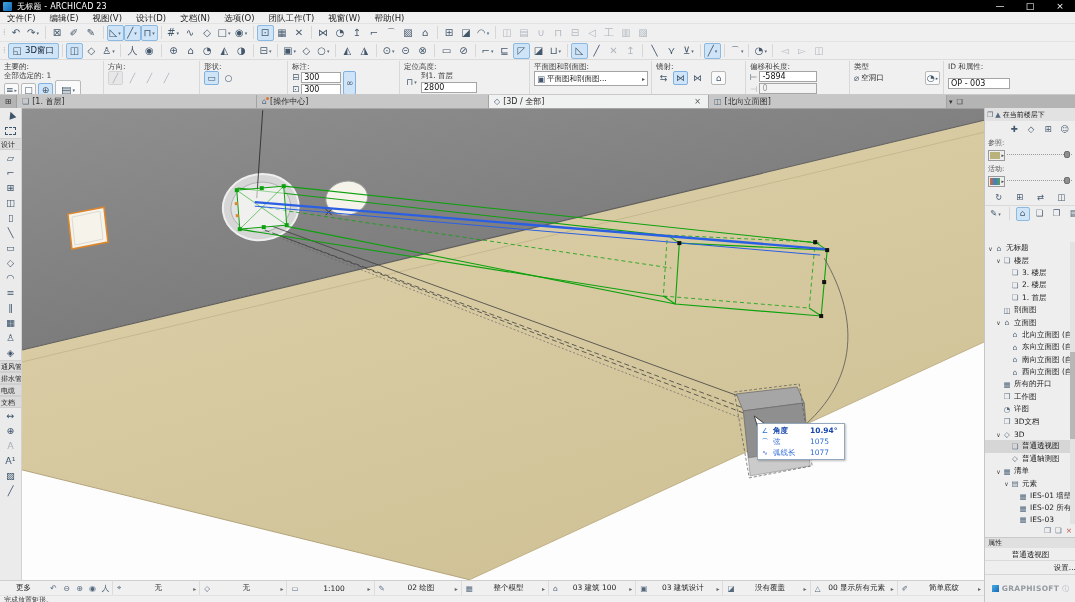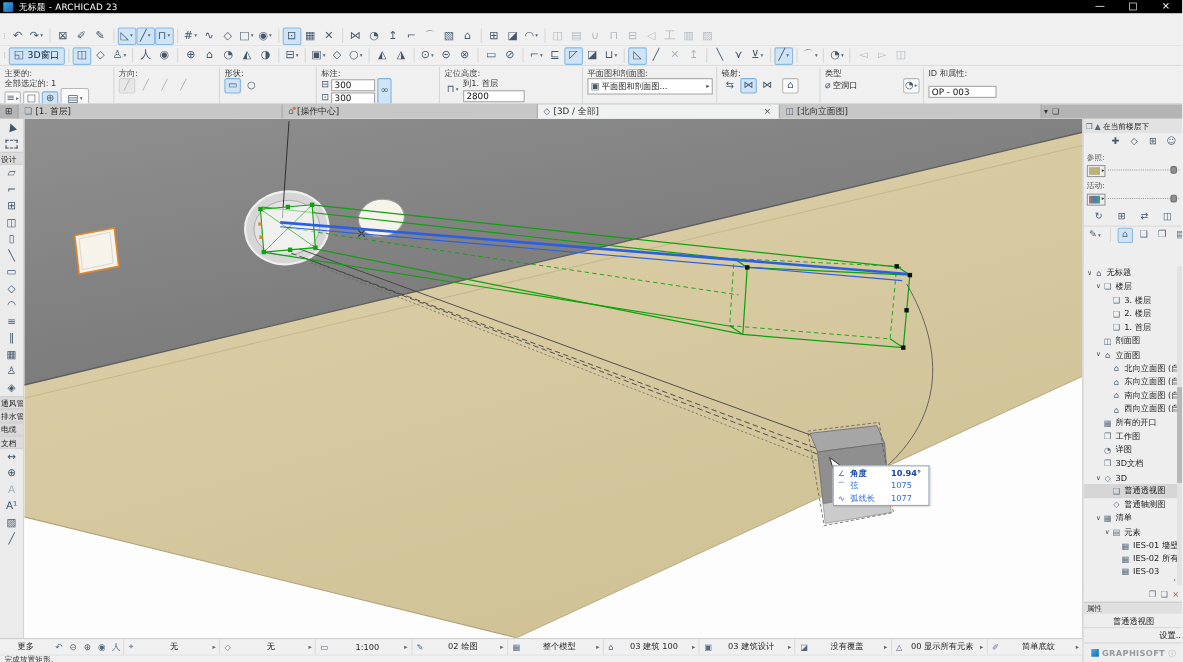--- a/index.html
+++ b/index.html
@@ -106,21 +106,21 @@
   .trow .tl { overflow:hidden; text-overflow:clip; }
   #rp-scroll { position:absolute; right:0; top:134px; bottom:70px; width:5px; background:#e2e2e2; }
   #rp-thumb { position:absolute; left:0; right:0; top:38%; height:30%; background:#b7b7b7; }
   #rp-hscroll { position:absolute; right:6px; bottom:71px; font-size:6px; color:#555; }
   #rp-footer { position:absolute; left:0; bottom:0; width:91px; background:#eeeeee; }
   #rp-footicons { height:13px; display:flex; justify-content:flex-end; align-items:center; gap:4px; padding:0 4px; font-size:7.5px; color:#53687e; }
   #rp-footicons .red { color:#c0504d; }
   #rp-props { height:11px; background:#e0e0e0; border-top:1px solid #cacaca; font-size:7px; color:#333; padding-left:3px; line-height:11px; }
   #rp-viewname { height:13px; text-align:center; font-size:7.5px; color:#222; line-height:13px; border-bottom:1px solid #dadada; }
   #rp-settings { height:13px; text-align:right; font-size:7.5px; color:#222; line-height:13px; }
-  #rp-brand { height:18px; display:flex; align-items:center; justify-content:center; gap:3px; border-top:1px solid #d5d5d5;text-align:right; }
+  #rp-brand { height:28px; display:flex; align-items:center; justify-content:center; gap:3px; border-top:1px solid #d5d5d5;text-align:right; }
   #rp-brand .logo { width:7px; height:7px; background:linear-gradient(135deg,#49b0e4,#1767b8); }
   #rp-brand .bt { font-size:7.5px; font-weight:bold; color:#939aa1; letter-spacing:.3px; }
   #rp-brand .bi { font-size:7px; color:#a8adb2; }
 
   
   #statusbar { position:absolute; left:0; top:580px; width:984px; height:22px; background:#f0f0f0; border-top:1px solid #cfcfcf; }
   #sb-row1 { height:14px; display:flex; align-items:center; }
   #sb-more { font-size:7.5px; color:#222; padding:0 16px; flex:none; }
   .sb-nav { width:13px; text-align:center; font-size:8px; color:#53687e; flex:none; }
   .chip { flex:1; display:flex; align-items:center; border-left:1px solid #dcdcdc; min-width:0; height:100%; }
@@ -137,20 +137,31 @@
 
   <div id="titlebar">
     <div id="app-logo"></div>
     <div id="win-title">无标题 - ARCHICAD 23</div>
     <div class="spacer"></div>
     <div class="winctl">—</div>
     <div class="winctl">□</div>
     <div class="winctl">×</div>
   </div>
 
+  <div id="menubar">
+      <span class="menu-item">文件(F)</span>
+      <span class="menu-item">编辑(E)</span>
+      <span class="menu-item">视图(V)</span>
+      <span class="menu-item">设计(D)</span>
+      <span class="menu-item">文档(N)</span>
+      <span class="menu-item">选项(O)</span>
+      <span class="menu-item">团队工作(T)</span>
+      <span class="menu-item">视窗(W)</span>
+      <span class="menu-item">帮助(H)</span>
+    </div>
 
   <div id="tb1" class="tbrow">
       <span class="handle">⁞</span>
       <span class="tbi">
         <span class="g">↶</span>
       </span>
       <span class="tbi">
         <span class="g">↷</span>
         <span class="dd">▾</span>
       </span>
@@ -490,20 +501,33 @@
       </div>
     </div>
     <div class="ibx" style="width:94px">
       <div class="lab">镜射:</div>
       <div class="cnt" id="mirror-buttons">
           <span class="sbtn flat">⇆</span>
           <span class="sbtn hl">⋈</span>
           <span class="sbtn flat">⋈</span>
           <span class="sbtn" style="margin-left: 4px;">⌂</span>
         </div>
+    </div>
+    <div class="ibx" style="width:104px">
+      <div class="lab">偏移和长度:</div>
+      <div class="stack">
+        <div class="rowline">
+            <span class="ic">⊢</span>
+            <input style="width: 58px;" value="-5894">
+          </div>
+        <div class="rowline">
+            <span class="ic" style="opacity:.4">⊣</span>
+            <input class="dis" style="width: 58px;" value="0">
+          </div>
+      </div>
     </div>
     <div class="ibx" style="width:94px">
       <div class="lab">类型</div>
       <div class="cnt">
         <span class="ic">⌀</span>
         <span style="font-size:7.5px;color:#222;flex:1">空洞口</span>
         <span class="sbtn">
             <span>◔</span>
             <span class="dd">▸</span>
           </span>

